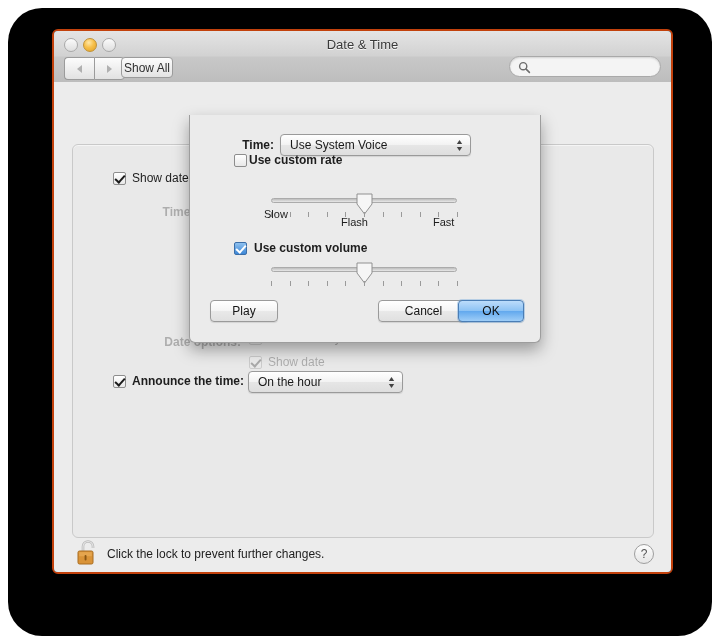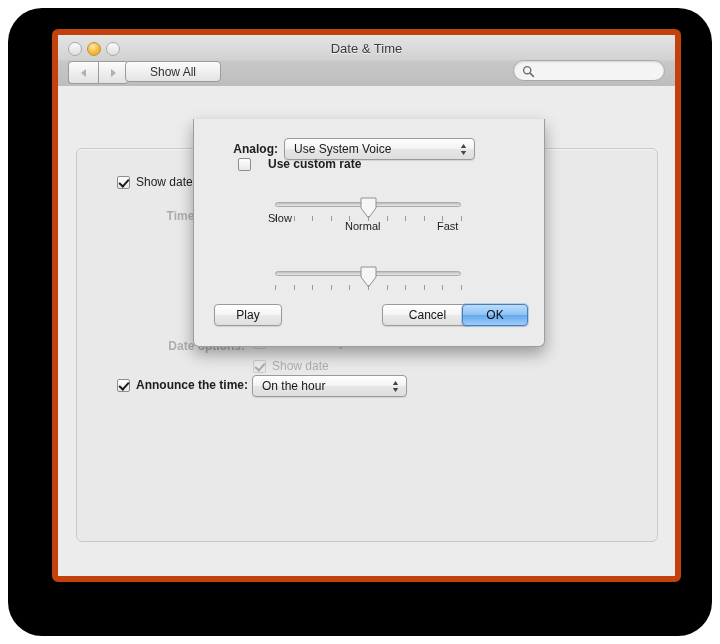--- a/index.html
+++ b/index.html
@@ -28,21 +28,21 @@
 
   
   #window {
     position: absolute;
     left: 52px;
     top: 29px;
     width: 617px;
     height: 541px;
     border-radius: 6px 6px 6px 6px;
     background: #0ea5e9;
-    border: 6px solid #c2410c;
+    border: 2px solid #c2410c;
     box-shadow: 0 6px 18px rgba(0,0,0,0.55);
     overflow: hidden;
   }
 
   
   #titlebar {
     position: relative;
     height: 51px;
     background: linear-gradient(to bottom, #e4e4e4 0%, #d2d2d2 48%, #c8c8c8 52%, #bdbdbd 100%);
     border-bottom: 1px solid #a3a3a3;
@@ -99,21 +99,21 @@
     border-bottom: 4px solid transparent;
   }
   .tri-left  { border-right: 5px solid #b0b0b0; }
   .tri-right { border-left: 5px solid #b0b0b0; }
 
   #showall {
     position: absolute;
     left: 67px;
     top: 26px;
     height: 21px;
-    padding: 0 24px;
+    padding: 0 2px;
     border-radius: 4px;
     border: 1px solid #9b9b9b;
     background: linear-gradient(to bottom, #fcfcfc, #e3e3e3);
     font-size: 12px;
     color: #303030;
     line-height: 21px;
     box-sizing: border-box;
   }
 
   #searchfield {
@@ -411,36 +411,47 @@
         <span class="ptext">On the hour</span>
         <svg class="pchev" viewBox="0 0 7 13">
           <polygon points="3.5,1 6.2,5 0.8,5" fill="#444"></polygon>
           <polygon points="3.5,12 6.2,8 0.8,8" fill="#444"></polygon>
         </svg>
       </div>
 
 
     </div>
 
+    <div id="lockbar">
+      <svg id="lock-icon" viewBox="0 0 24 28">
+        <path d="M7 13 V8.5 a5 5 0 0 1 10 0 V10" fill="none" stroke="#b9b9b9" stroke-width="2.6"></path>
+        <path d="M7 13 V8.5 a5 5 0 0 1 10 0 V10" fill="none" stroke="#e4e4e4" stroke-width="1.1"></path>
+        <rect x="2" y="13" width="15" height="13" rx="1.5" fill="#d99338" stroke="#a96d20" stroke-width="1"></rect>
+        <rect x="3.2" y="14.2" width="12.6" height="4" fill="#e8ab56" opacity="0.75"></rect>
+        <rect x="8.6" y="17" width="1.9" height="5.4" rx="0.9" fill="#8a5612"></rect>
+      </svg>
+      <div id="lock-text">Click the lock to prevent further changes.</div>
+      <div id="help-button">?</div>
+    </div>
 
     <div id="sheet">
 
-      <div class="sheet-lbl" style="left:36px; top:23px; width:48px; text-align:right; font-weight:bold;">Analog:</div>
+      <div class="sheet-lbl" style="left:36px; top:23px; width:48px; text-align:right; font-weight:bold;">Time:</div>
 
       <div class="popup" style="position:absolute; left:90px; top:19px; width:191px;">
         <span class="ptext">Use System Voice</span>
         <svg class="pchev" viewBox="0 0 7 13">
           <polygon points="3.5,1 6.2,5 0.8,5" fill="#444"></polygon>
           <polygon points="3.5,12 6.2,8 0.8,8" fill="#444"></polygon>
         </svg>
       </div>
 
       <div class="row" style="left:44px; top:38px;">
         <span class="cb"></span>
-        <span class="ftext" style="margin-left:17px; font-weight:bold;">Use custom rate</span>
+        <span class="ftext" style="margin-left:2px; font-weight:bold;">Use custom rate</span>
       </div>
 
       <div class="slider" style="left:81px; top:77px; width:186px;">
         <div class="track"></div>
         <div class="thumb" style="left:50%;">
           <svg viewBox="0 0 17 22" width="17" height="22">
             <path d="M1 1 h15 v10 l-7.5 10 L1 11 Z" fill="#f6f6f6" stroke="#909090" stroke-width="1"></path>
           </svg>
         </div>
       </div>
@@ -451,23 +462,27 @@
           <i style="left:30%"></i>
         <i style="left:40%"></i>
           <i style="left:50%"></i>
           <i style="left:60%"></i>
           <i style="left:70%"></i>
         <i style="left:80%"></i>
           <i style="left:90%"></i>
           <i style="left:100%"></i>
       </div>
       <div class="tick-label" style="left:74px; top:93px;">Slow</div>
-      <div class="tick-label" style="left:151px; top:101px;">Normal</div>
+      <div class="tick-label" style="left:151px; top:101px;">Flash</div>
       <div class="tick-label" style="left:243px; top:101px;">Fast</div>
 
+      <div class="row" style="left:44px; top:126px;">
+        <span class="cb on blue"></span>
+        <span class="ftext" style="margin-left:7px; font-weight:bold;">Use custom volume</span>
+      </div>
 
       <div class="slider" style="left:81px; top:146px; width:186px;">
         <div class="track"></div>
         <div class="thumb" style="left:50%;">
           <svg viewBox="0 0 17 22" width="17" height="22">
             <path d="M1 1 h15 v10 l-7.5 10 L1 11 Z" fill="#f6f6f6" stroke="#909090" stroke-width="1"></path>
           </svg>
         </div>
       </div>
       <div class="ticks" style="position:absolute; left:81px; top:166px; width:186px;">

